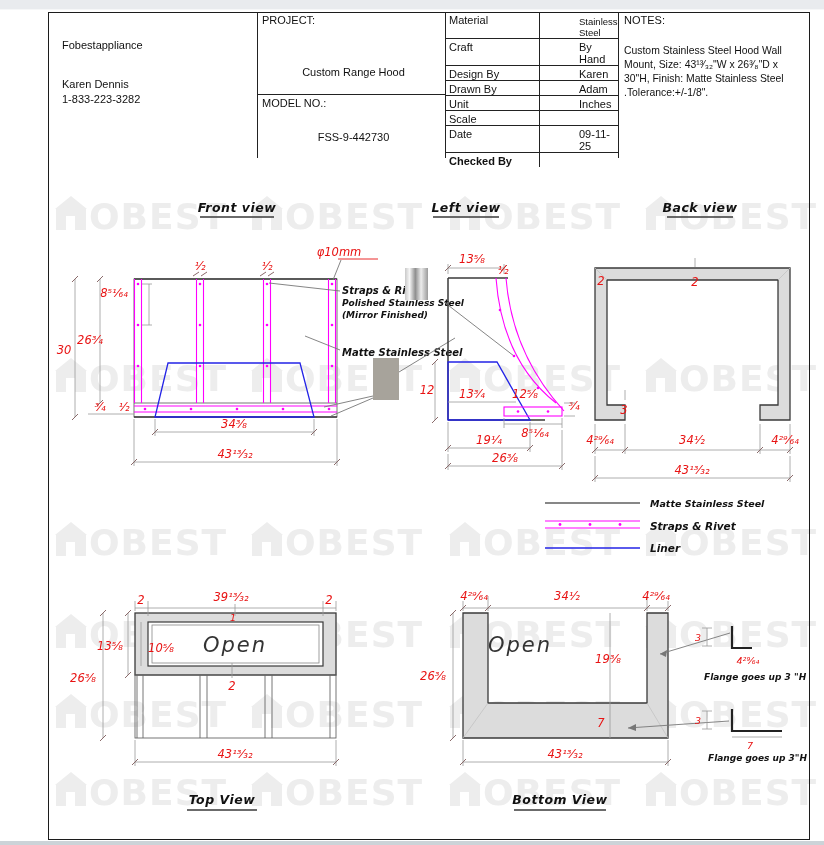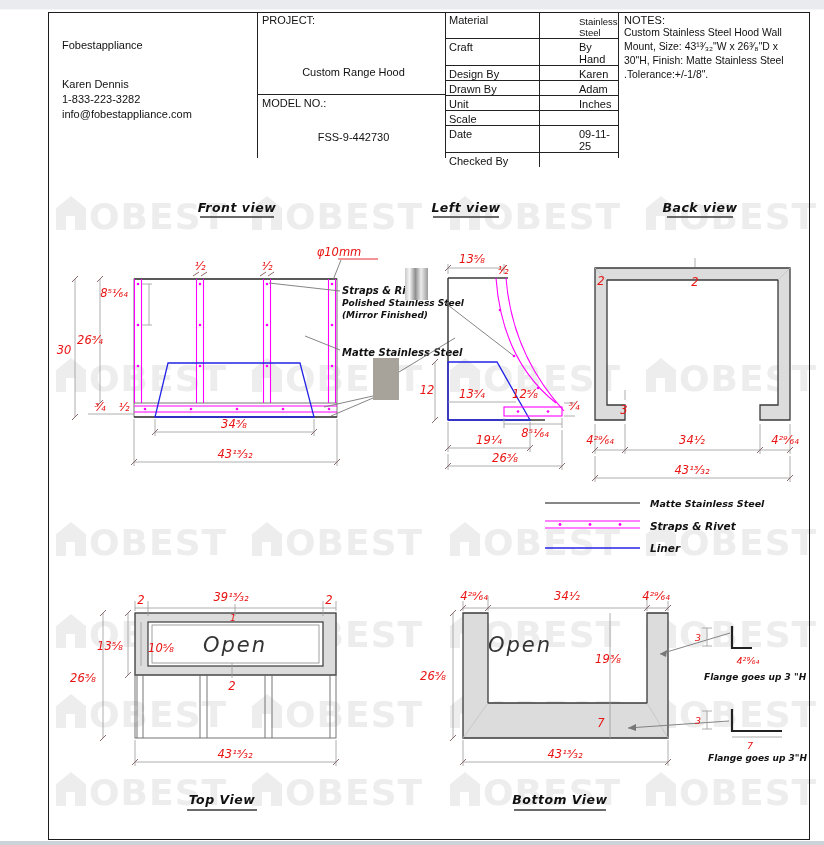--- a/index.html
+++ b/index.html
@@ -23,27 +23,27 @@
   .tb { position:absolute; left:48px; top:12px; width:762px; height:146px; z-index:4; font-size:11px; color:#111; }
   .tb .cell { position:absolute; }
   .tb-company { left:0; top:0; width:210px; height:146px; border-right:1.2px solid #222; padding:26px 0 0 14px; line-height:15px; }
   .tb-company .co-name { margin-bottom:24px; }
   .tb-project { left:210px; top:0; width:188px; height:83px; border-right:1.2px solid #222; border-bottom:1.2px solid #222; padding:2px 0 0 4px; }
   .tb-model   { left:210px; top:83px; width:188px; height:63px; border-right:1.2px solid #222; padding:2px 0 0 4px; }
   .tb-project .big-val, .tb-model .big-val { text-align:center; margin-top:40px; }
   .tb-model .big-val { margin-top:22px; }
   .tb-fields { left:398px; top:0; width:172px; height:146px; display:flex; flex-direction:column; }
   .tb-fields .frow { flex:1 1 0; display:flex; border-bottom:1px solid #222; }
-  .tb-fields .frow:last-child { border-bottom:none; }
+  .tb-fields .frow:last-child { border-bottom:none;font-weight:bold; }
   .tb-fields .fl { width:94px; border-right:1px solid #222; padding:2px 4px 0 3px; }
   .tb-fields .fv { flex:1; padding:2px 0 0 4px;margin-left:35px; }
   .tb-fields .fv.small { font-size:9.5px; padding-top:4px; }
   .tb-notes { left:570px; top:0; width:192px; height:146px; border-left:1.2px solid #222; padding:2px 4px 0 5px; }
   .tb-notes .nt-label { font-size:11px; }
-  .tb-notes .nt-text { font-size:10.4px; line-height:1.34; margin-top:0; }
+  .tb-notes .nt-text { font-size:10.4px; line-height:1.34; margin-top:18px; }
 
   
   svg.drawing { position:absolute; left:48px; top:160px; z-index:2; }
   .edge  { stroke:#3a3a3a; stroke-width:1.5; fill:none; }
   .thin  { stroke:#666; stroke-width:.9; fill:none; }
   .steel { fill:#dcdcdc; stroke:#3a3a3a; stroke-width:1.3; }
   .shade { stroke:#c3c3c3; stroke-width:.8; }
   .strap { stroke:#ff00ff; stroke-width:1.1; fill:none; }
   .rivet { fill:#ff00ff; }
   .liner { stroke:#2323e6; stroke-width:1.3; fill:none; }
@@ -160,21 +160,20 @@
       <span class="wm-text">OBEST</span>
     </div>
 
   <div class="frame"></div>
 
   <div class="tb">
     <div class="cell tb-company">
       <div class="co-name">Fobestappliance</div>
       <div>Karen Dennis</div>
       <div>1-833-223-3282</div>
-      <div>info@fobestappliance.com</div>
     </div>
     <div class="cell tb-project">
       <div>PROJECT:</div>
       <div class="big-val">Custom Range Hood</div>
     </div>
     <div class="cell tb-model">
       <div>MODEL NO.:</div>
       <div class="big-val">FSS-9-442730</div>
     </div>
     <div class="cell tb-fields">

